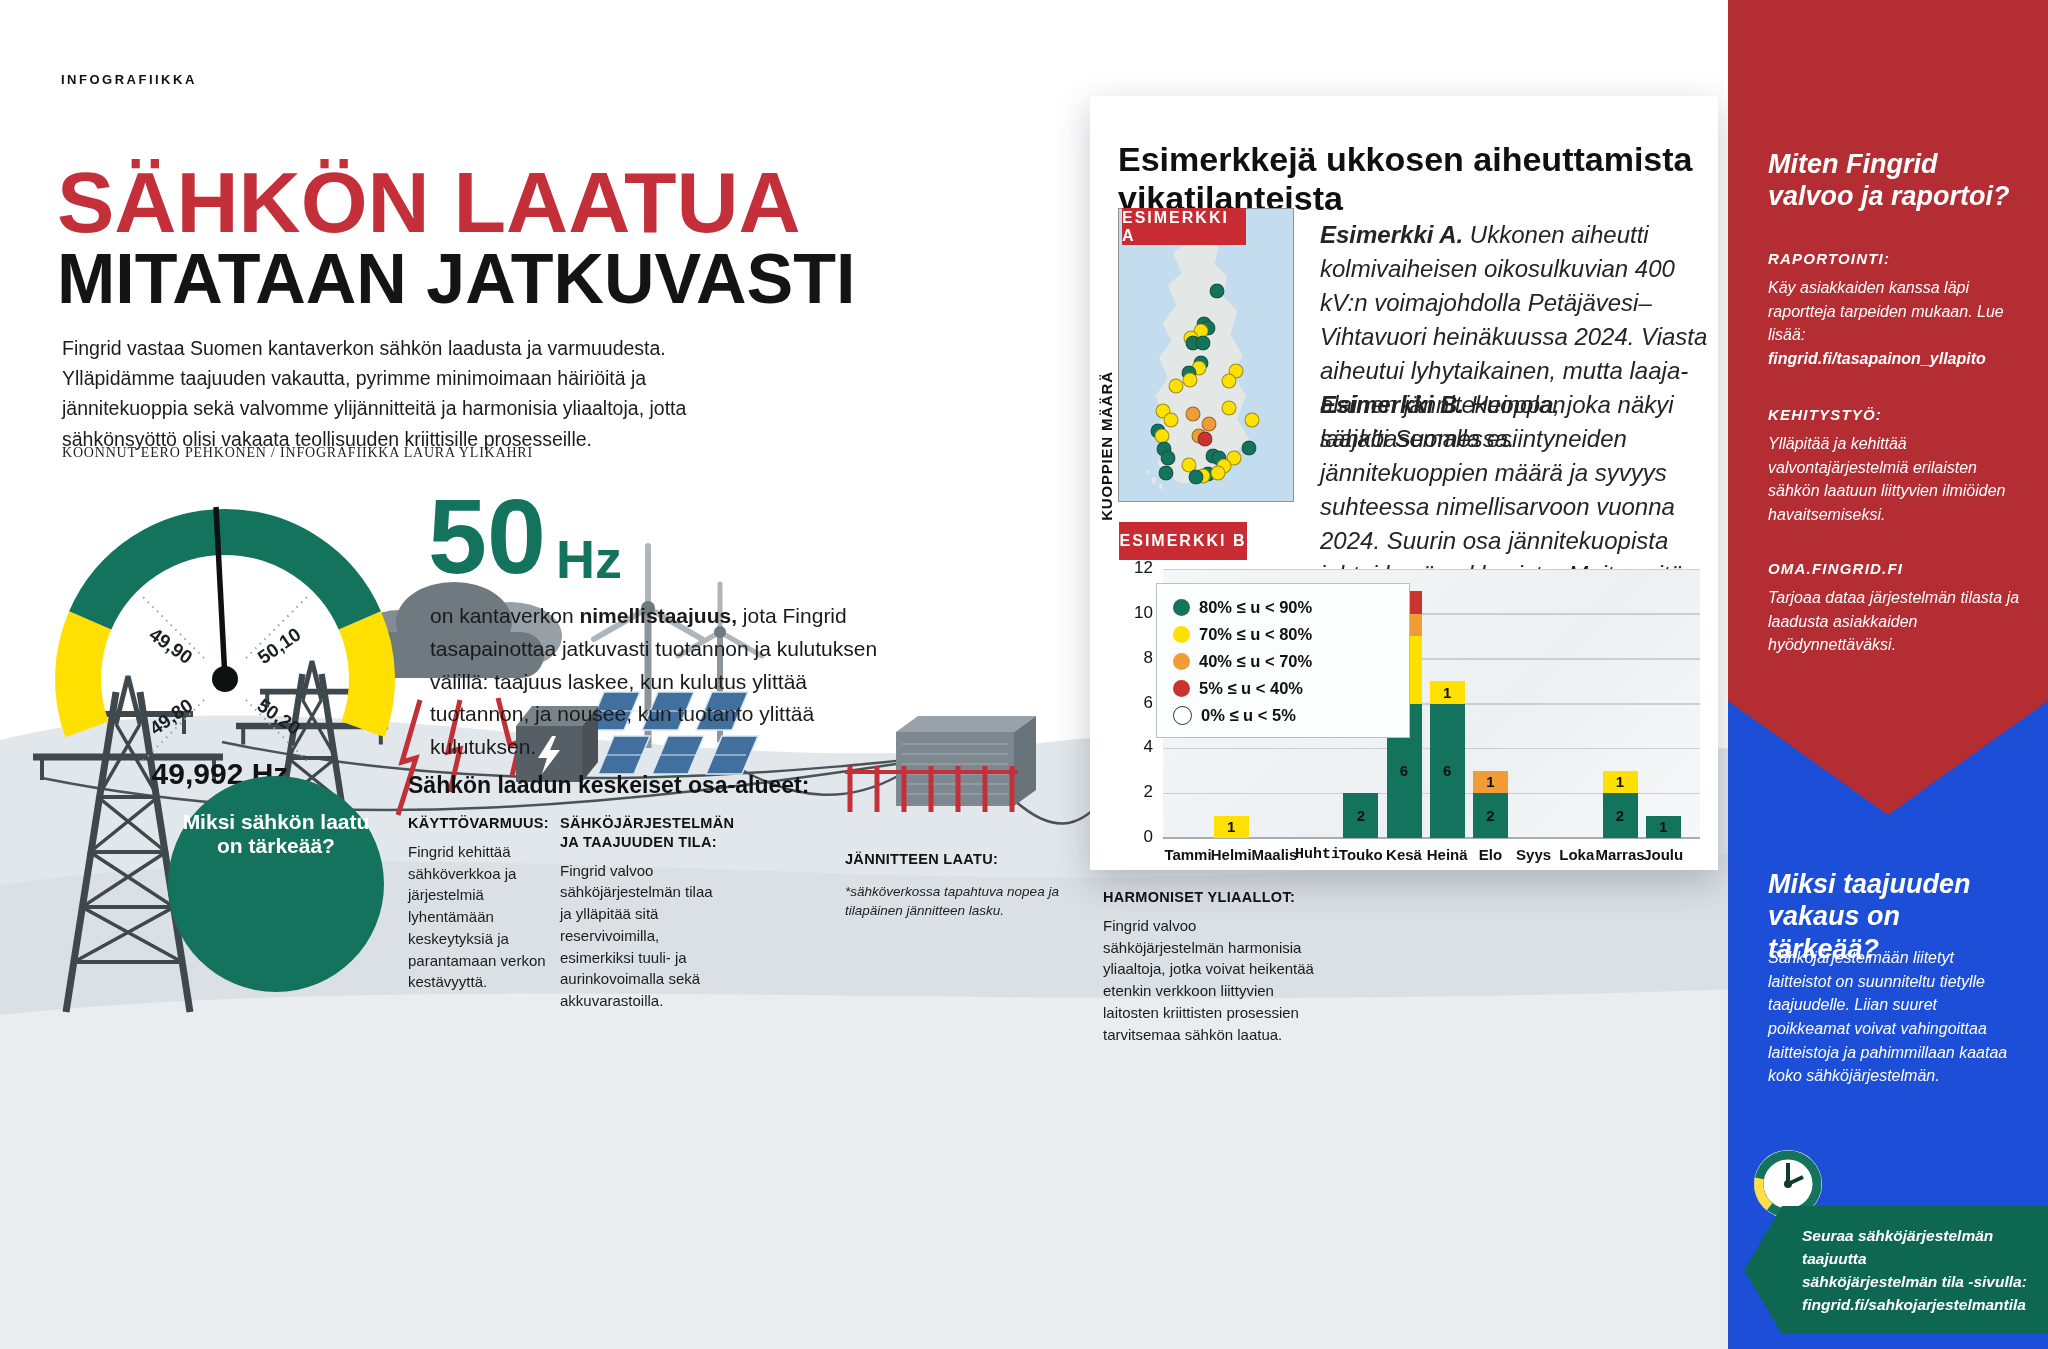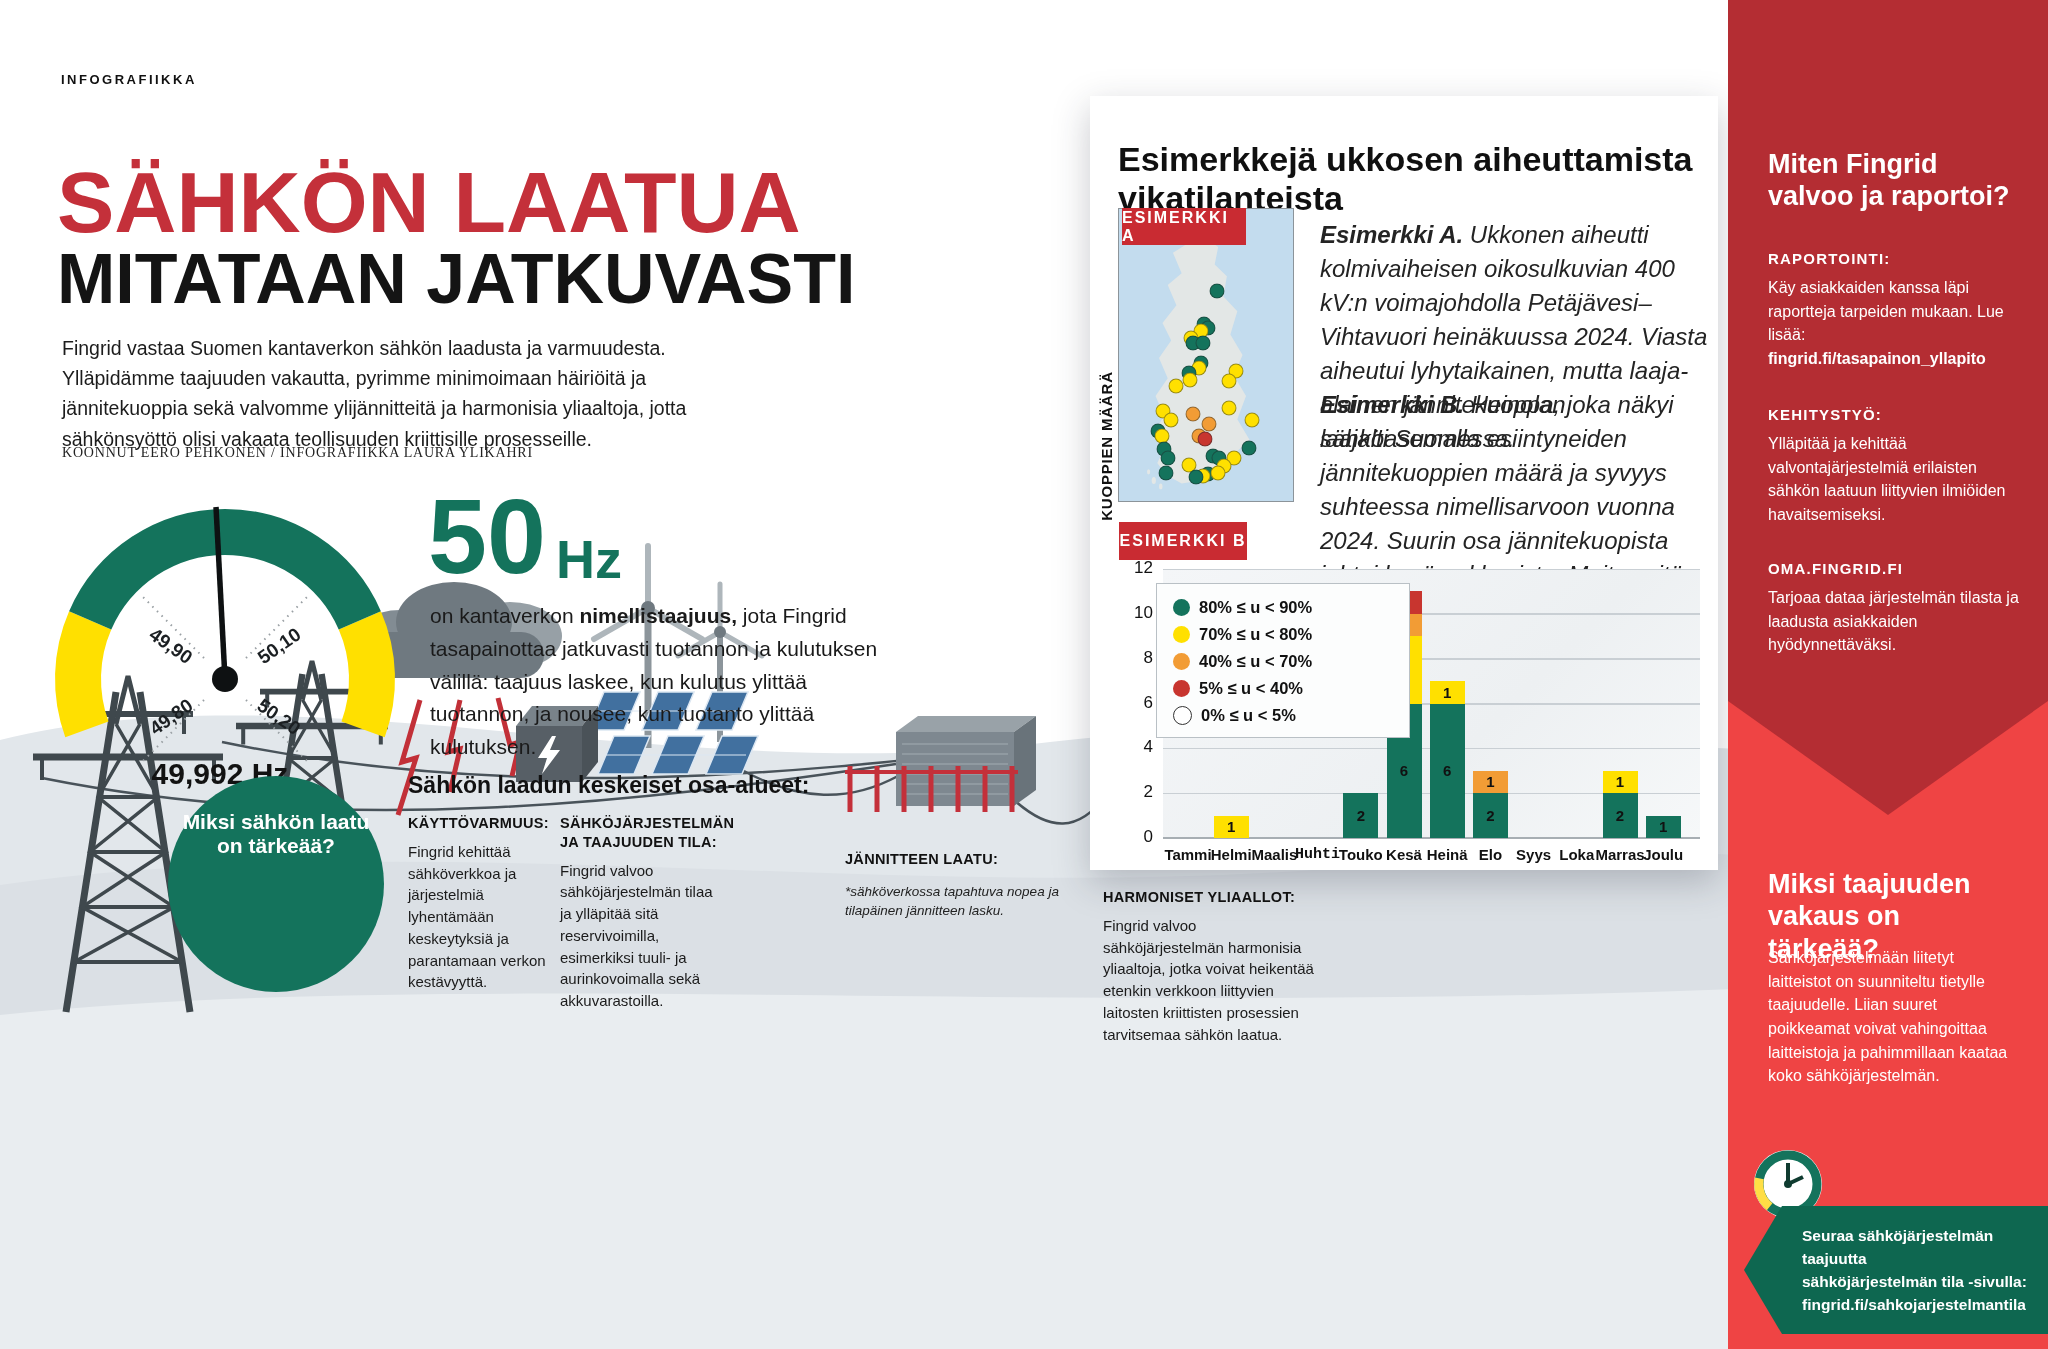--- a/index.html
+++ b/index.html
@@ -47,21 +47,21 @@
   
   .circle{left:168px;top:776px;width:216px;height:216px;border-radius:50%;background:#14735C;
           color:#fff;text-align:center;}
   .circle h3{margin:34px 0 6px;font-size:21px;line-height:1.15;}
   .circle p{margin:0;padding:0 25px;font-size:14px;line-height:1.38;}
   .areas-h{font-size:23px;font-weight:bold;color:#111;}
   .area .lab{font-size:14.5px;font-weight:bold;letter-spacing:.3px;color:#111;margin-bottom:8px;line-height:1.3;}
   .area .bod{font-size:15px;line-height:1.45;color:#1b1b1b;}
   .area .fn{font-size:13.5px;font-style:italic;line-height:1.4;color:#222;margin-top:14px;}
   
-  .sidebar{left:1728px;top:0;width:320px;height:1349px;background:#ef4444;}
+  .sidebar{left:1728px;top:0;width:320px;height:1349px;background:#1d4ed8;font-style:italic;}
   .sidedark{position:absolute;left:0;top:0;width:100%;height:815px;background:#B42D33;
             clip-path:polygon(0 0,100% 0,100% 86%,50% 100%,0 86%);}
   .side-h{position:absolute;left:40px;color:#fff;font-weight:bold;font-size:27px;line-height:1.2;width:250px;}
   .side-lab{position:absolute;left:40px;color:#fff;font-weight:bold;font-size:15px;letter-spacing:1.2px;}
   .side-b{position:absolute;left:40px;color:#fff;font-size:16px;line-height:1.48;width:252px;}
   .side-link{font-weight:bold;}
   .banner{position:absolute;left:16px;top:1206px;width:304px;height:128px;background:#0E6750;
           clip-path:polygon(0 50%,38px 0,100% 0,100% 100%,38px 100%);
           display:flex;flex-direction:column;justify-content:center;padding-left:58px;box-sizing:border-box;}
   .banner div{color:#fff;font-size:15.5px;font-weight:bold;line-height:1.5;}

